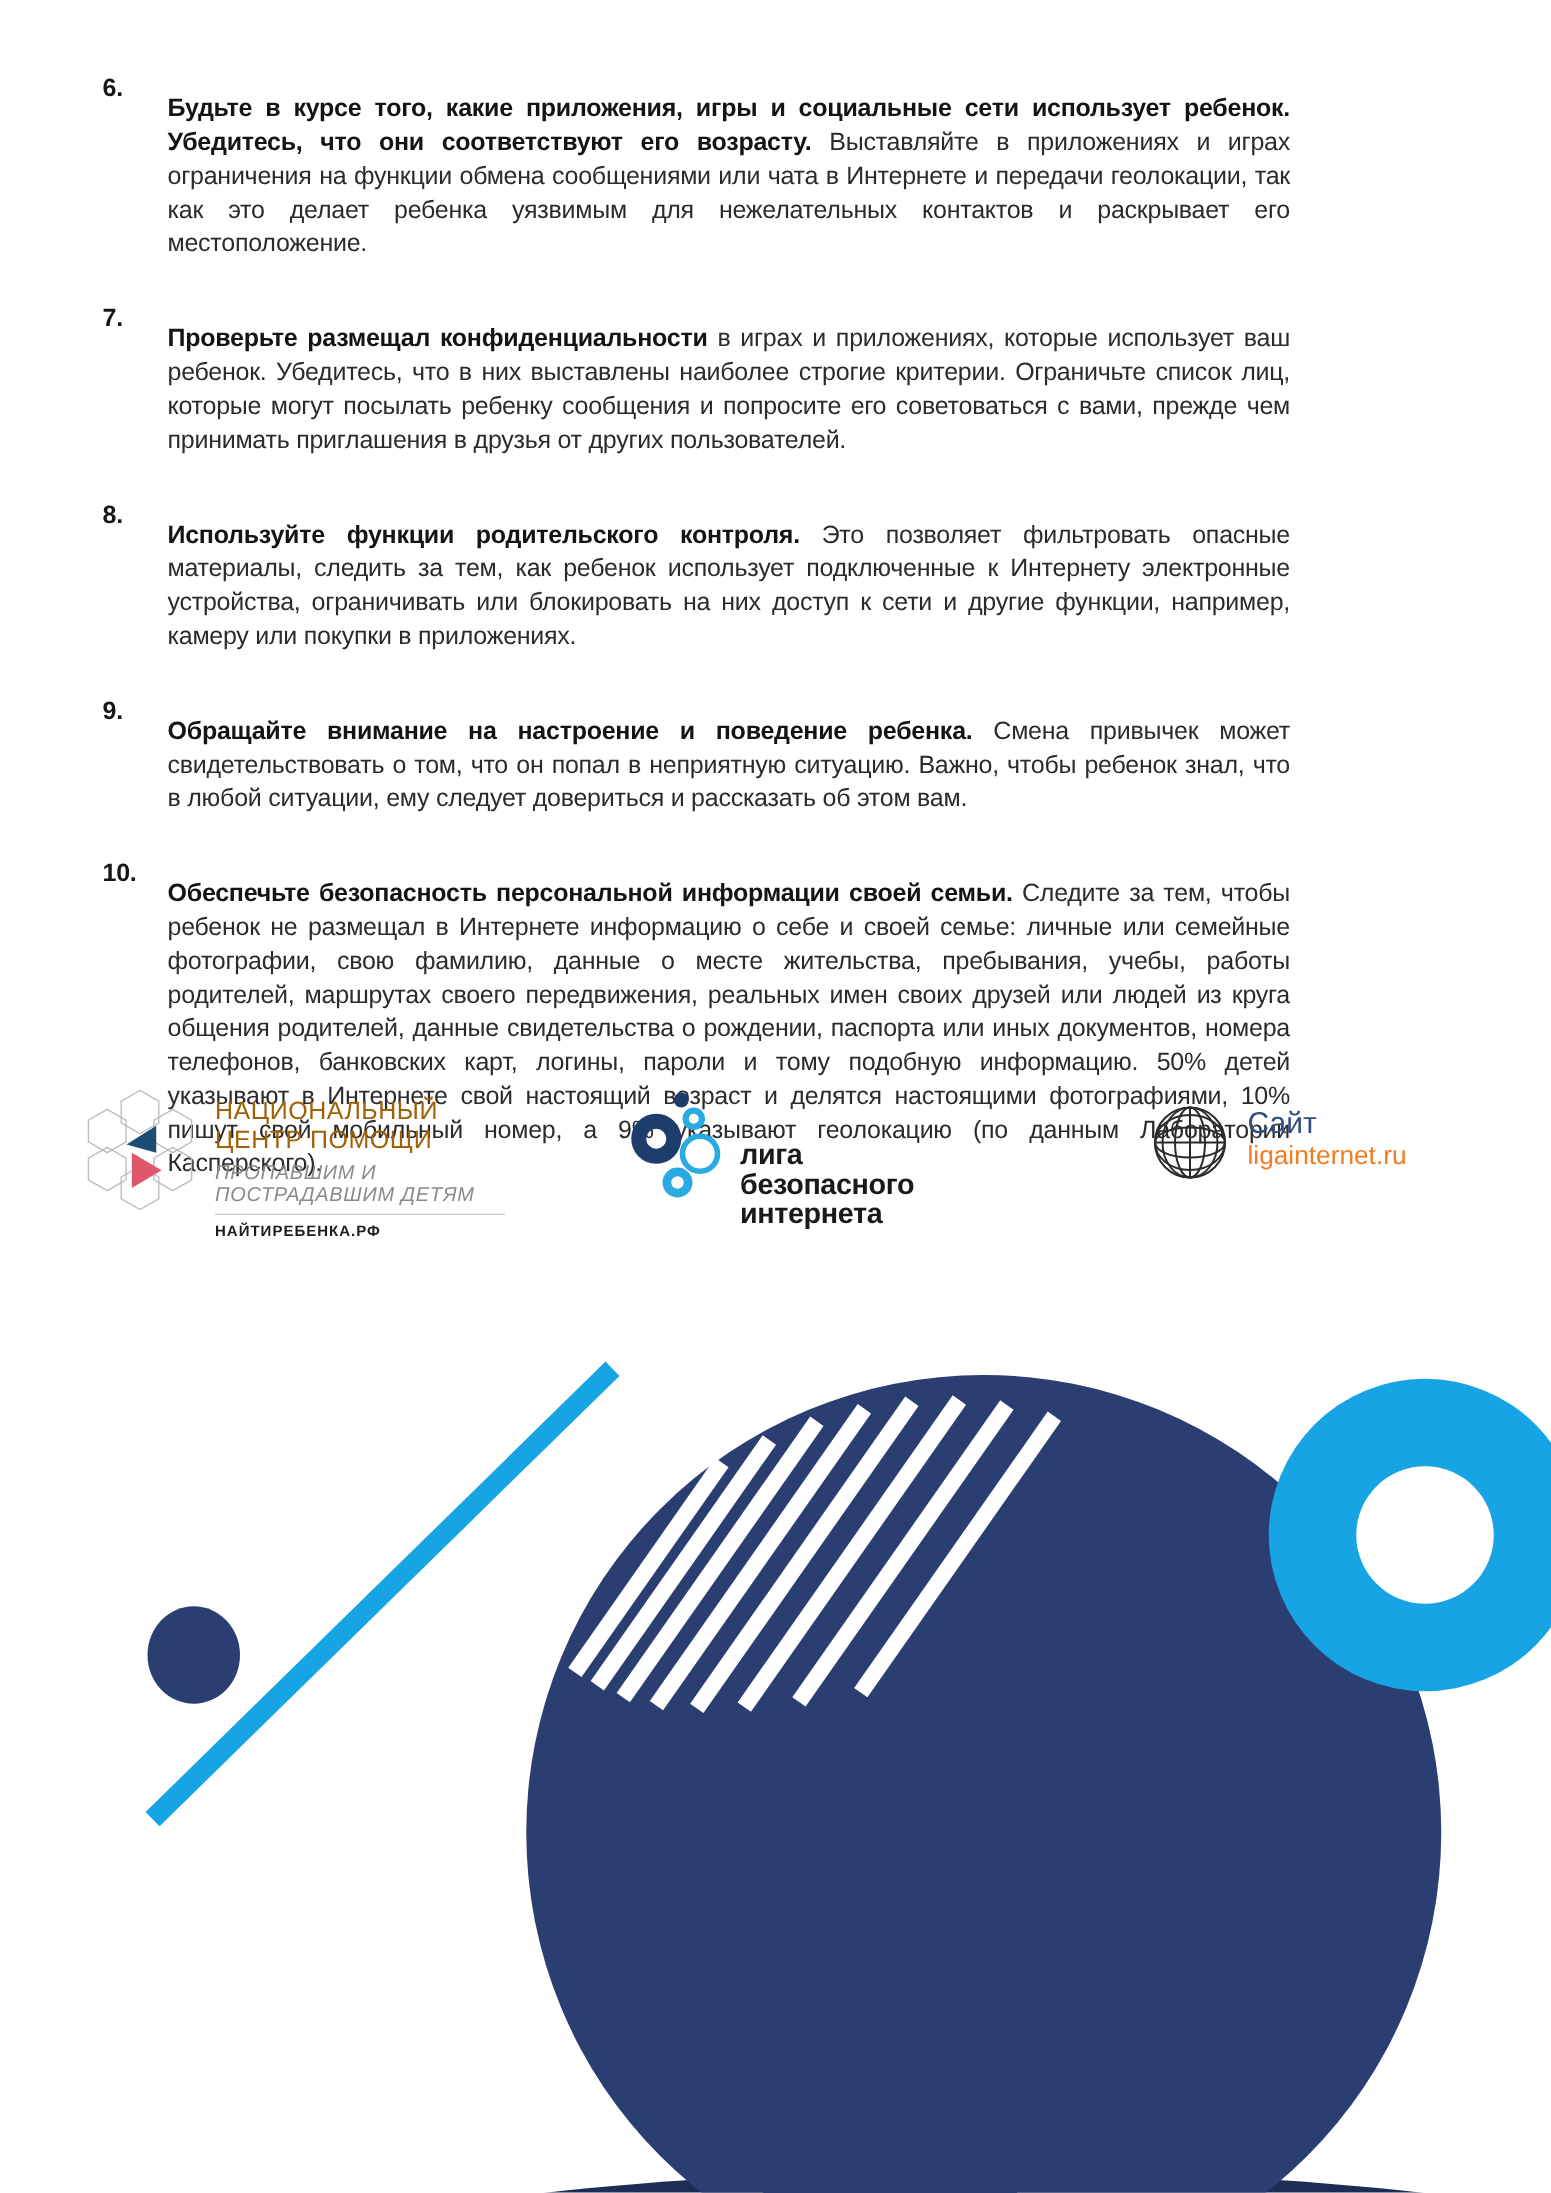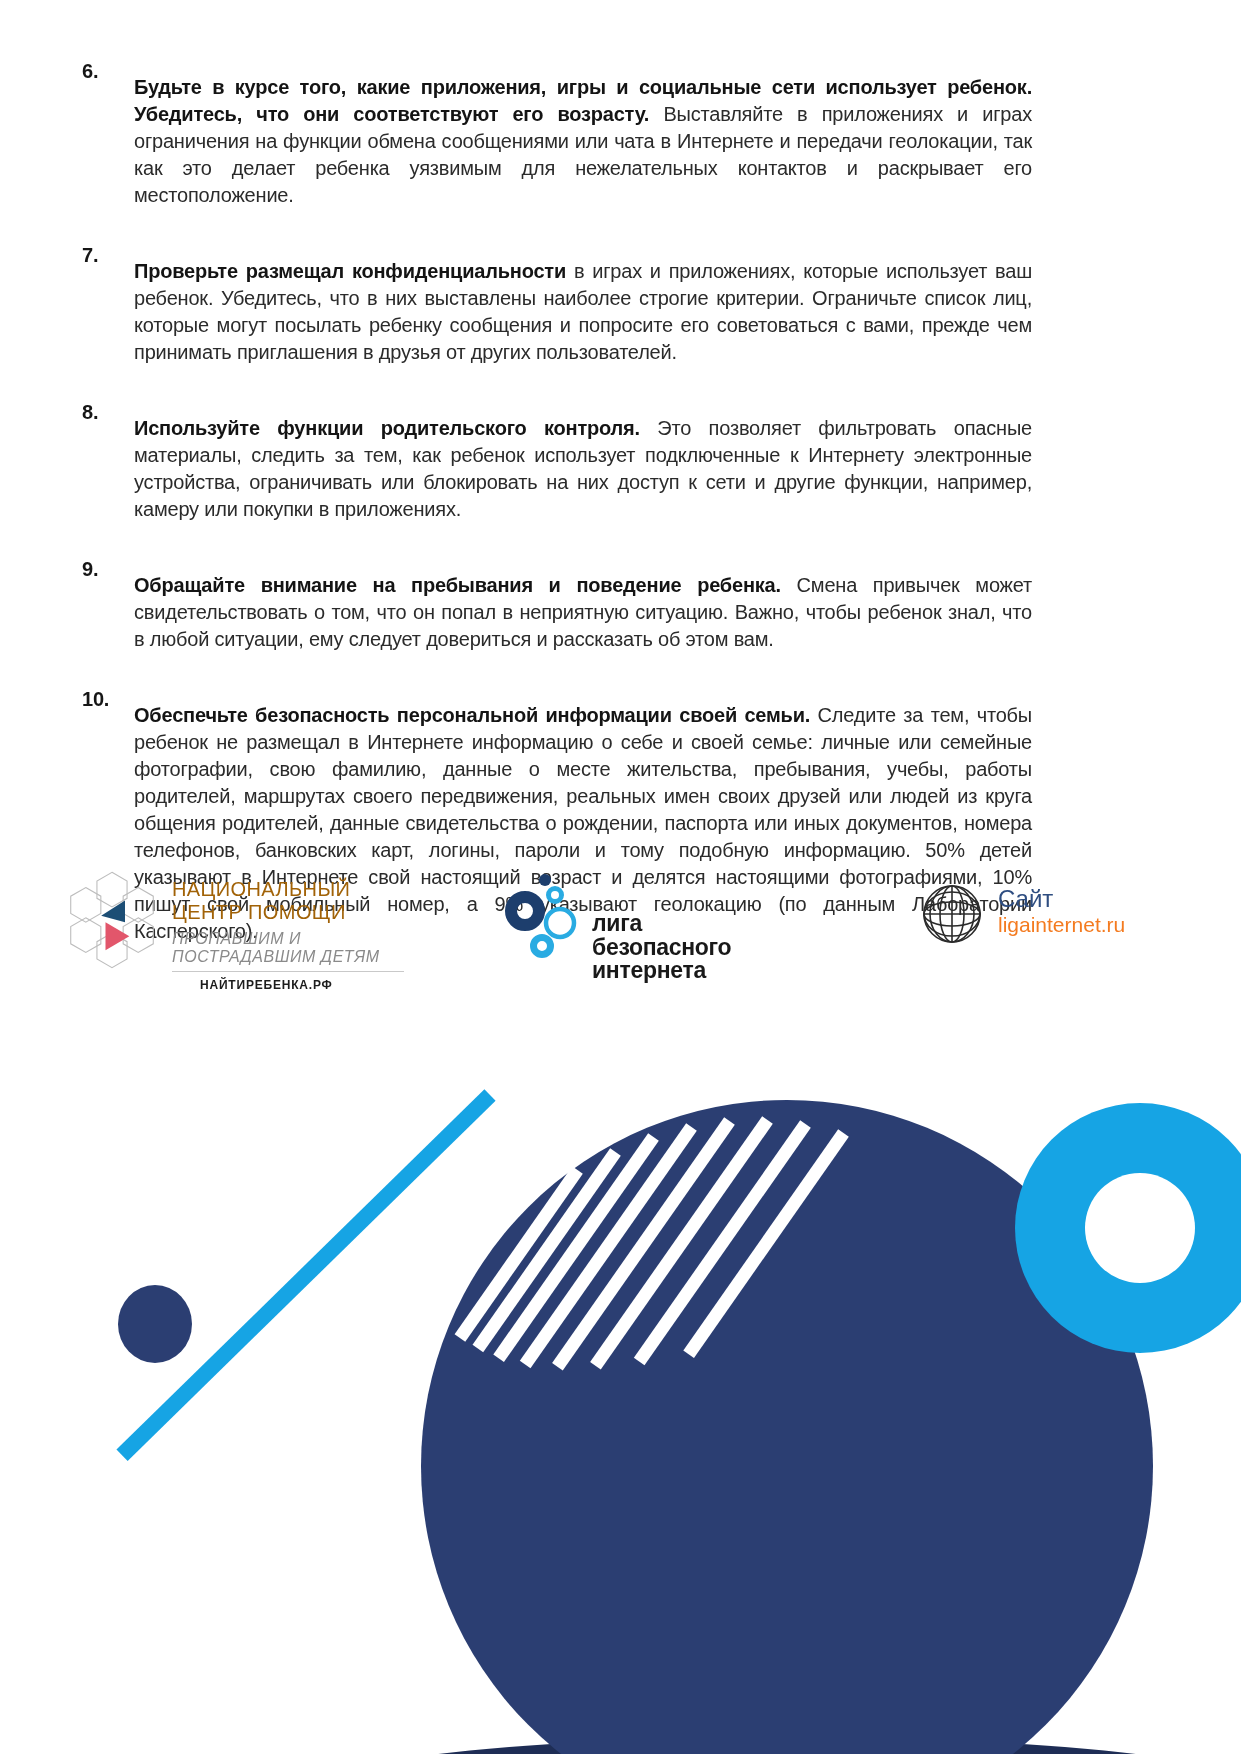--- a/index.html
+++ b/index.html
@@ -34,21 +34,21 @@
     letter-spacing:-0.2px;
   }
   .txt .lead{color:#141414;}
 
   
   .nc-logo-icon{position:absolute;left:60px;top:868px;}
   .nc-text{position:absolute;left:172px;top:878px;width:260px;}
   .nc-title{font-size:20px;line-height:23px;font-weight:normal;color:#a16207;letter-spacing:0.4px;}
   .nc-sub{margin-top:6px;font-size:16px;color:#8a8a8a;letter-spacing:0.55px;font-style:italic;}
   .nc-rule{margin-top:5px;border-top:1px solid #c9c9c9;width:232px;}
-  .nc-domain{margin-top:6px;font-size:12px;font-weight:bold;color:#1c1c1c;letter-spacing:0.8px;margin-left:28px;}
+  .nc-domain{margin-top:6px;font-size:12px;font-weight:bold;color:#1c1c1c;letter-spacing:0.8px;}
 
   .liga-icon{position:absolute;left:502px;top:873px;}
   .liga-text{position:absolute;left:592px;top:912px;font-weight:bold;font-size:23px;line-height:23.5px;color:#191919;letter-spacing:-0.3px;}
 
   .globe-icon{position:absolute;left:920px;top:882px;}
   .site-text{position:absolute;left:998px;top:886px;}
   .site-label{font-size:24px;font-weight:normal;color:#2e4d80;line-height:26px;}
   .site-url{font-size:21px;font-weight:normal;color:#f47b20;line-height:26px;}
 
   
@@ -105,21 +105,21 @@
       <p class="txt"><b class="lead">Проверьте размещал конфиденциальности</b><span class="body"> в играх и приложениях, которые использует ваш ребенок. Убедитесь, что в них выставлены наиболее строгие критерии. Ограничьте список лиц, которые могут посылать ребенку сообщения и попросите его советоваться с вами, прежде чем принимать приглашения в друзья от других пользователей.</span></p>
     </div>
 
     <div class="item">
       <span class="num">8.</span>
       <p class="txt"><b class="lead">Используйте функции родительского контроля.</b><span class="body"> Это позволяет фильтровать опасные материалы, следить за тем, как ребенок использует подключенные к Интернету электронные устройства, ограничивать или блокировать на них доступ к сети и другие функции, например, камеру или покупки в приложениях.</span></p>
     </div>
 
     <div class="item">
       <span class="num">9.</span>
-      <p class="txt"><b class="lead">Обращайте внимание на пребывания и поведение ребенка.</b><span class="body"> Смена привычек может свидетельствовать о том, что он попал в неприятную ситуацию. Важно, чтобы ребенок знал, что в любой ситуации, ему следует довериться и рассказать об этом вам.</span></p>
+      <p class="txt"><b class="lead">Обращайте внимание на настроение и поведение ребенка.</b><span class="body"> Смена привычек может свидетельствовать о том, что он попал в неприятную ситуацию. Важно, чтобы ребенок знал, что в любой ситуации, ему следует довериться и рассказать об этом вам.</span></p>
     </div>
 
     <div class="item">
       <span class="num">10.</span>
       <p class="txt"><b class="lead">Обеспечьте безопасность персональной информации своей семьи.</b><span class="body"> Следите за тем, чтобы ребенок не размещал в Интернете информацию о себе и своей семье: личные или семейные фотографии, свою фамилию, данные о месте жительства, пребывания, учебы, работы родителей, маршрутах своего передвижения, реальных имен своих друзей или людей из круга общения родителей, данные свидетельства о рождении, паспорта или иных документов, номера телефонов, банковских карт, логины, пароли и тому подобную информацию. 50% детей указывают в Интернете свой настоящий возраст и делятся настоящими фотографиями, 10% пишут свой мобильный номер, а 9% указывают геолокацию (по данным Лаборатории Касперского).</span></p>
     </div>
   </div>
 
   <svg class="nc-logo-icon" width="104" height="104" viewBox="0 0 96 96">
     <g fill="none" stroke="#bdbdbd" stroke-width="1">

